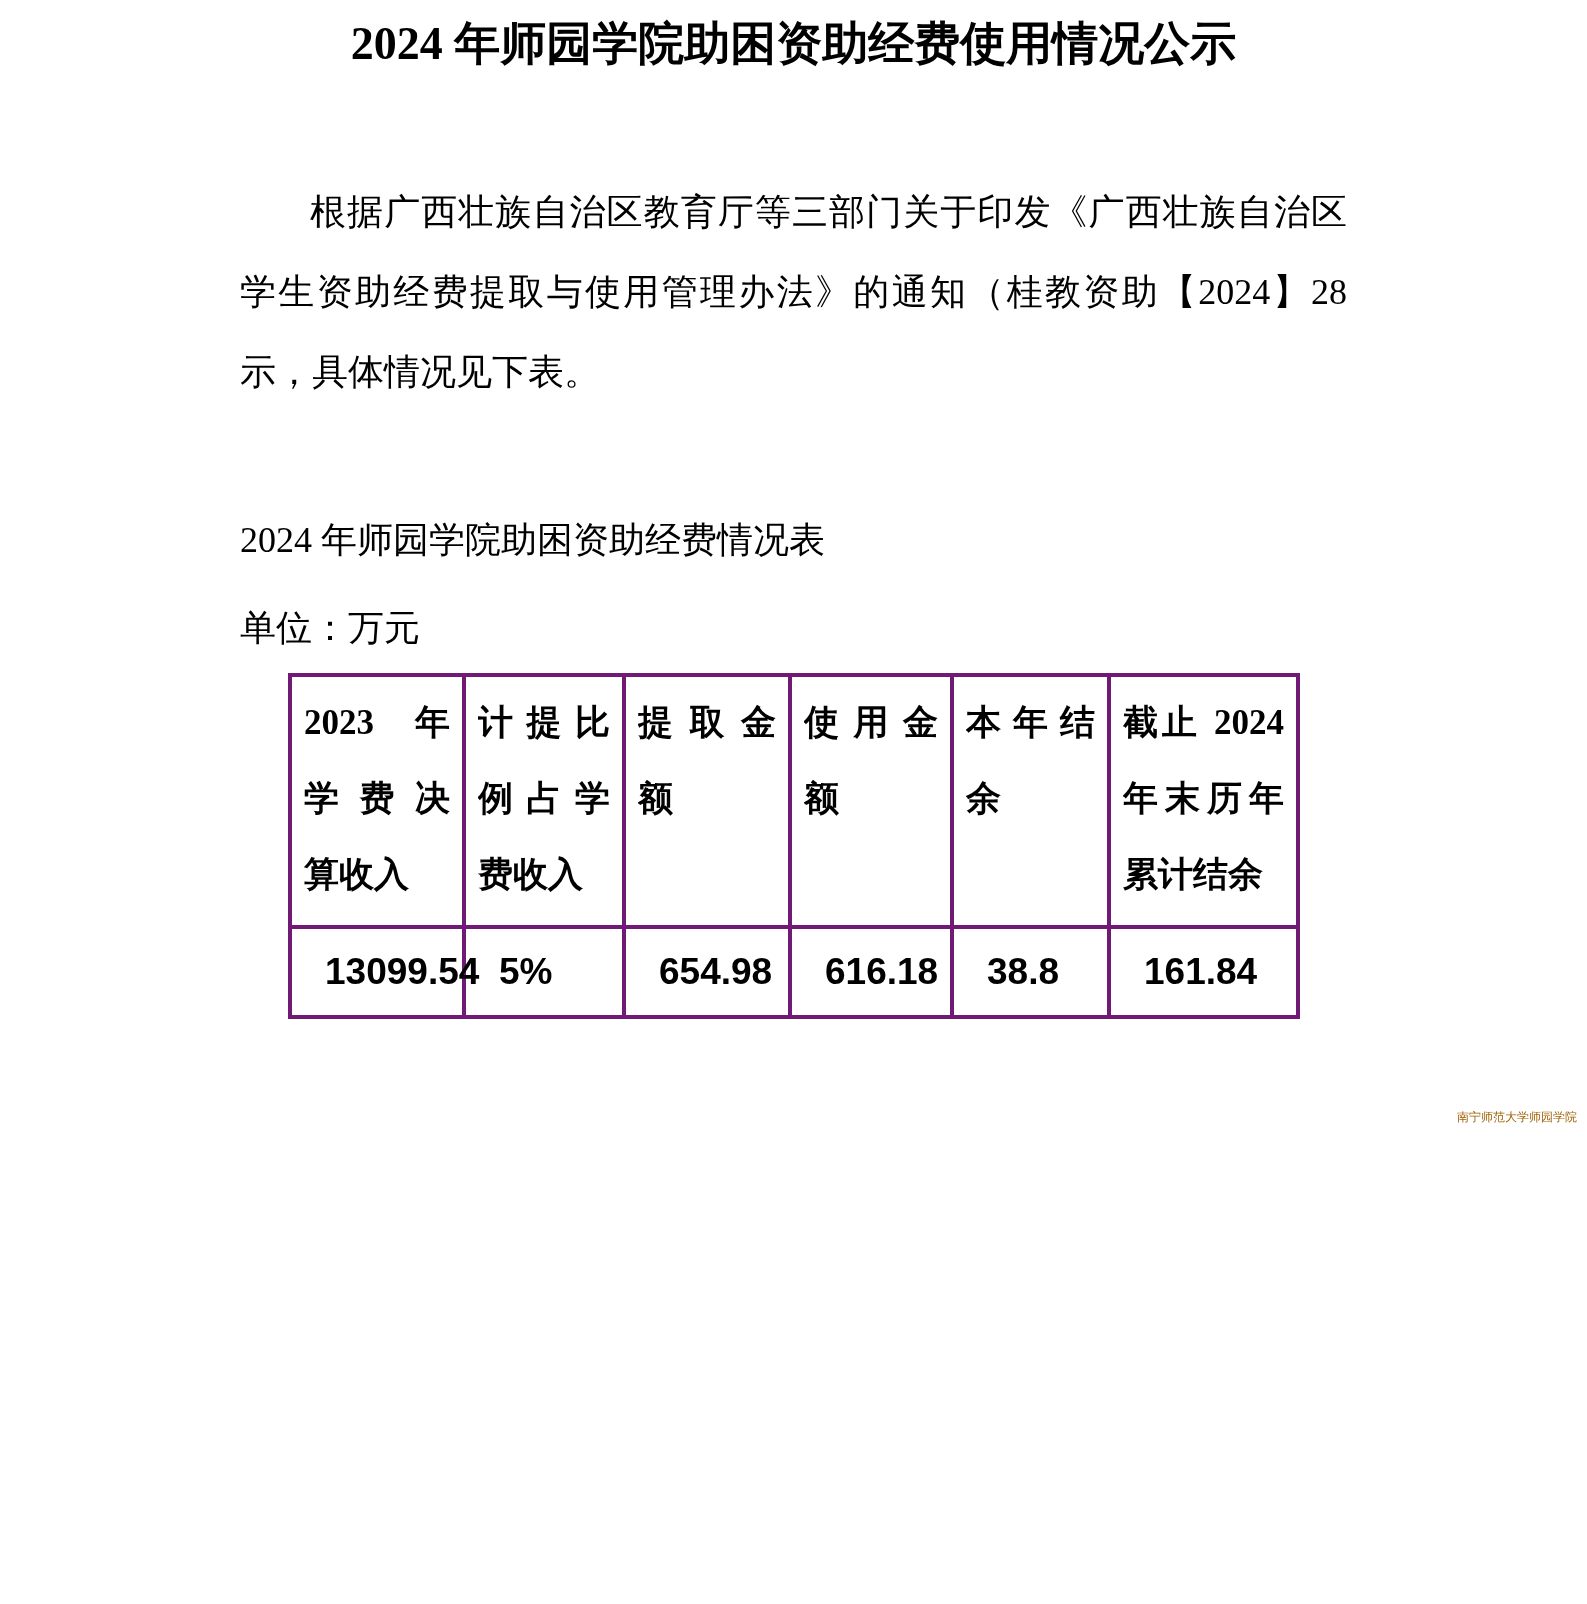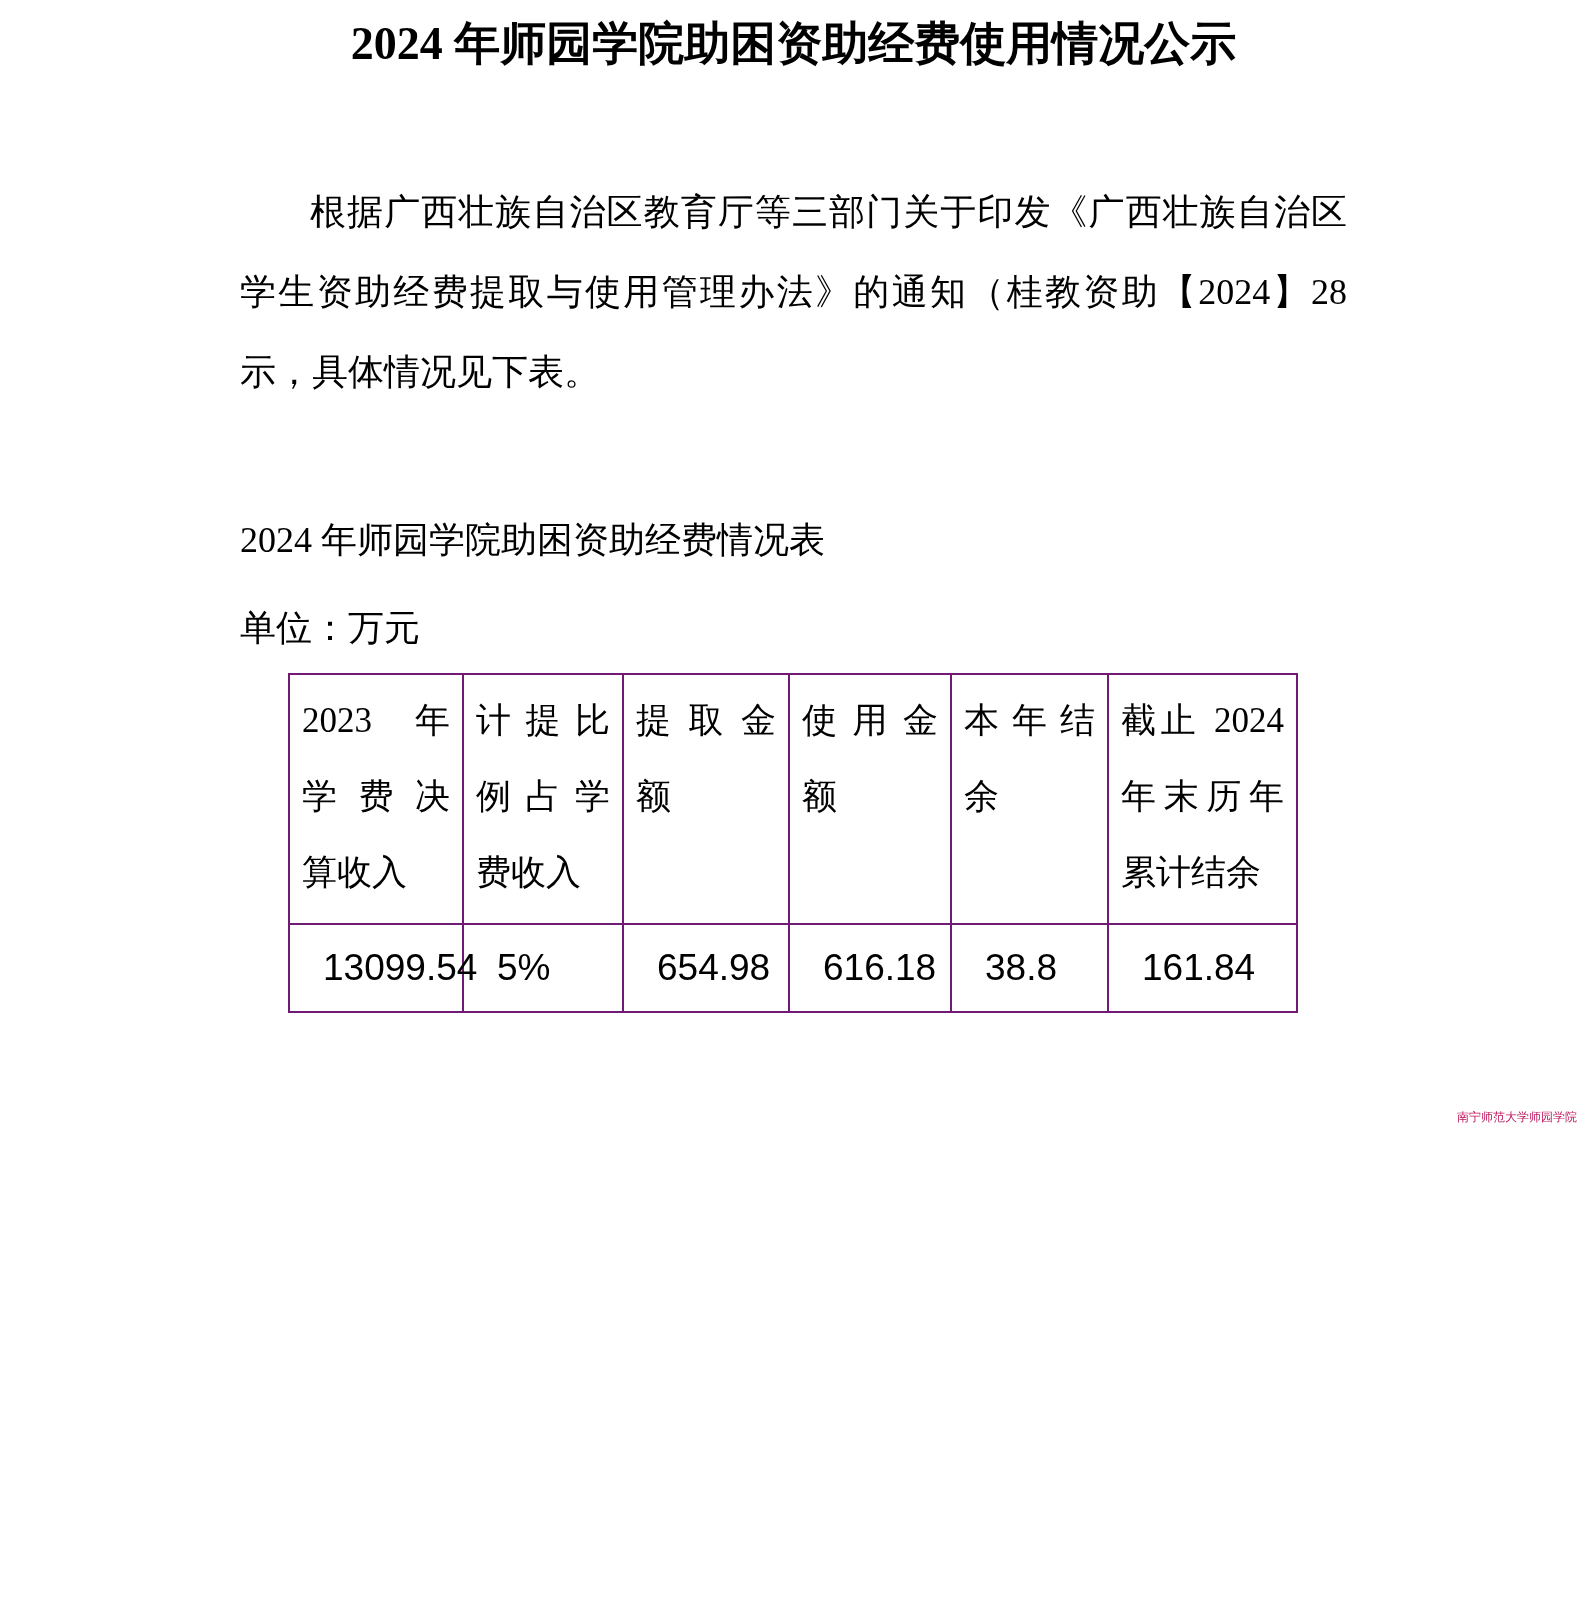--- a/index.html
+++ b/index.html
@@ -59,21 +59,22 @@
     padding-right: 0px;
   }
   .fund-table {
     margin-top: 21px;
     margin-left: 48px;
     border-collapse: collapse;
     table-layout: fixed;
     width: 1010px;
   }
   .fund-table td {
-    border: 2px solid #701a75;
+    border: 4px solid #701a75;
+    font-weight: bold;
   }
   .header-cell {
     vertical-align: top;
     padding: 8px 12px 12px 12px;
     font-size: 35px;
     font-weight: normal;
   }
   .hl {
     line-height: 76px;
     height: 76px;
@@ -105,21 +106,21 @@
     padding-left: 777px;
     font-size: 38px;
     line-height: 48px;
   }
   .watermark {
     position: absolute;
     right: 10px;
     bottom: 12px;
     font-size: 12px;
     line-height: 14px;
-    color: #be185d;
+    color: #a16207;
     font-family: "Liberation Sans", "DejaVu Sans", sans-serif;
   }
 </style>
 </head>
 <body>
 
 <div class="page">
 
   <h1 class="doc-title">2024 年师园学院助困资助经费使用情况公示</h1>
 

